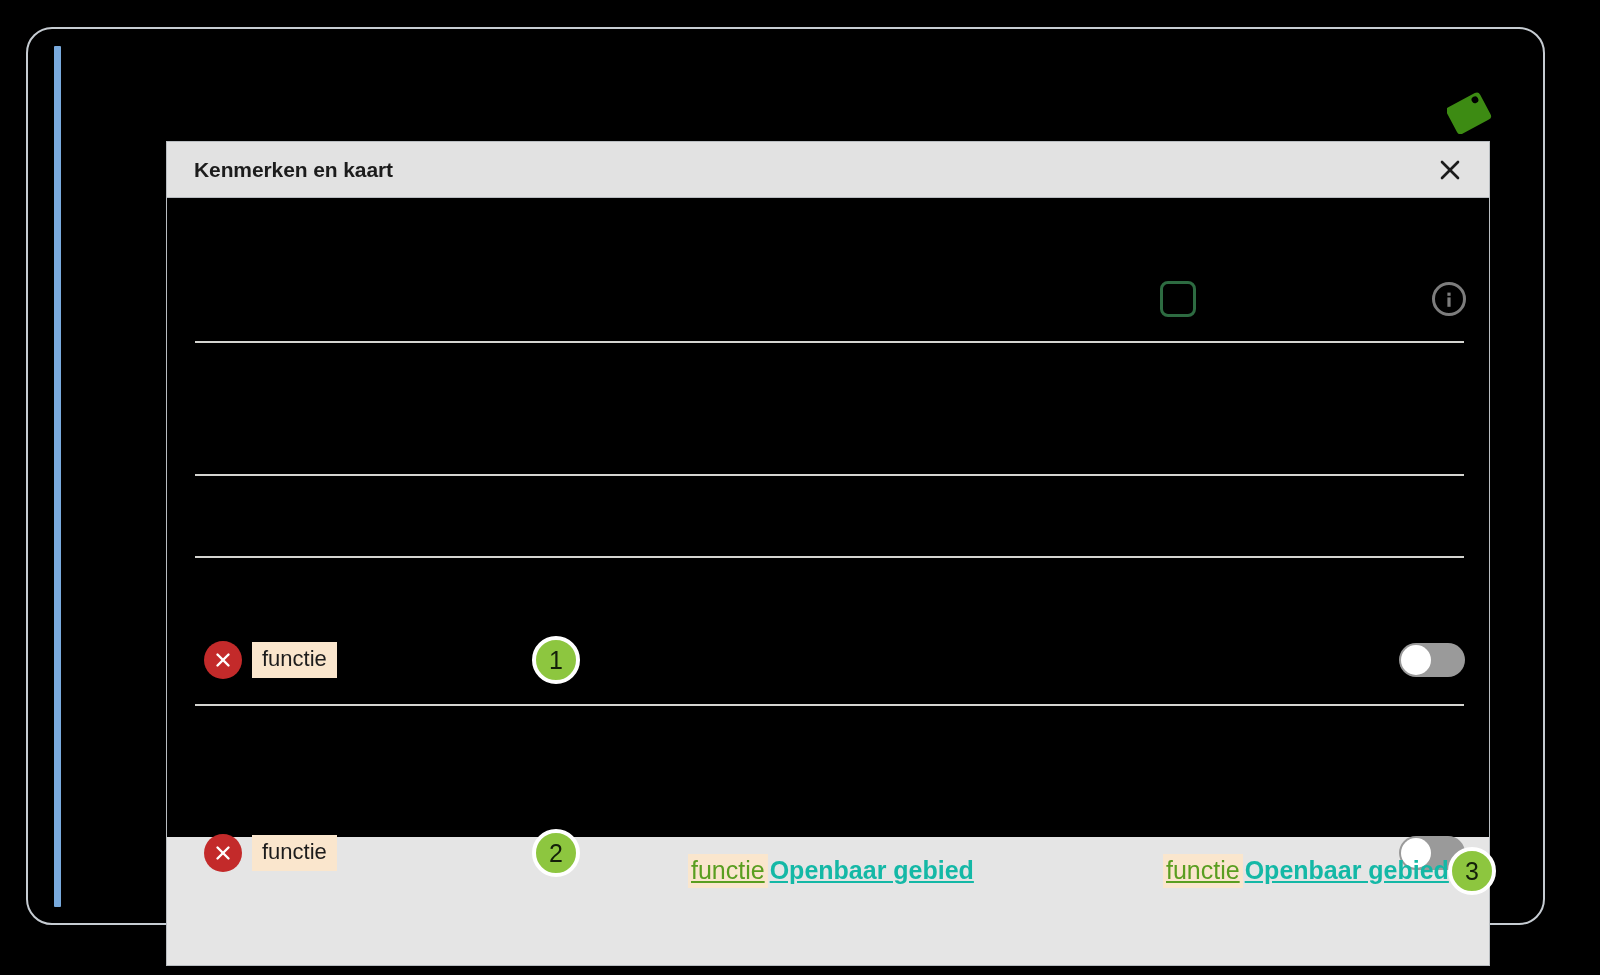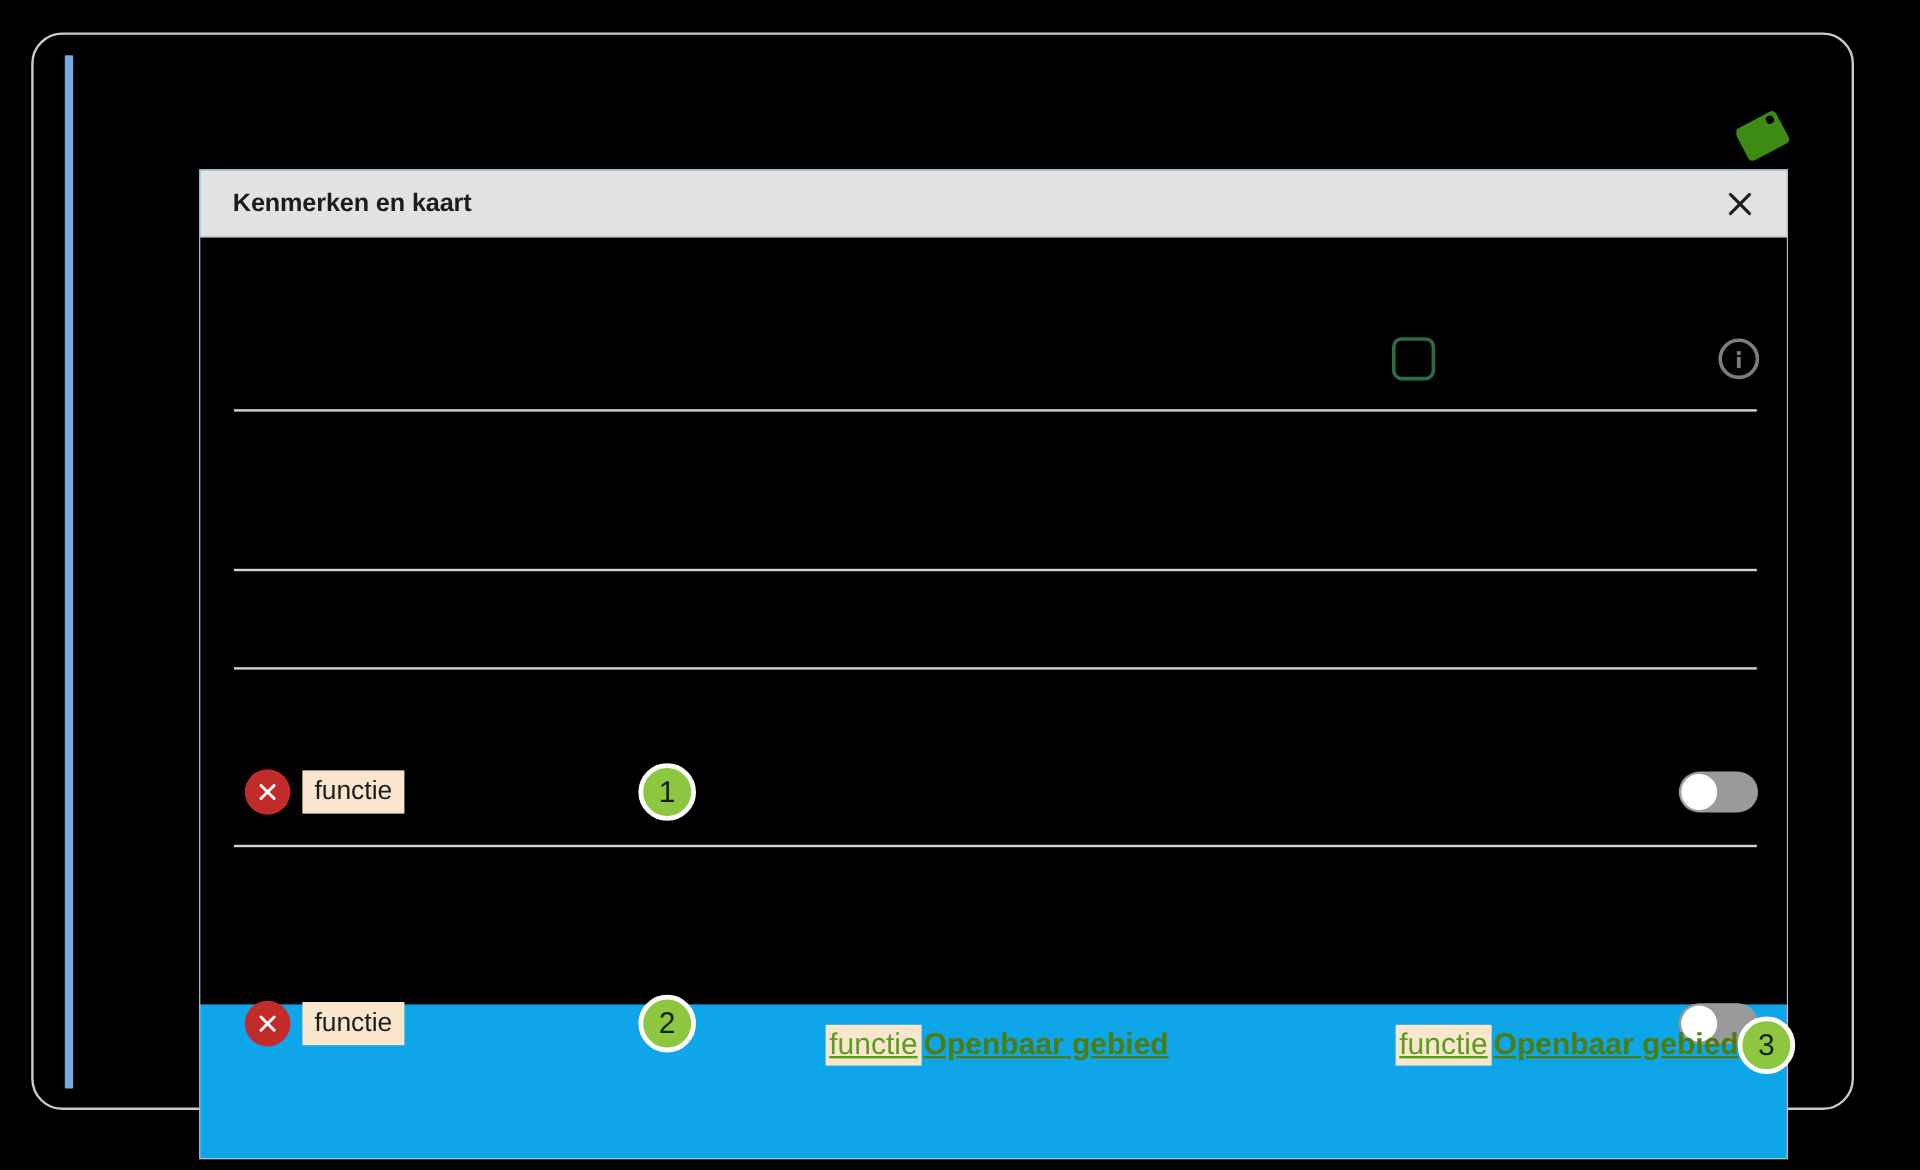--- a/index.html
+++ b/index.html
@@ -50,21 +50,21 @@
 
   
   #dialog {
     position: absolute;
     left: 166px;
     top: 141px;
     width: 1324px;
     height: 825px;
     box-sizing: border-box;
     border: 1px solid #b9bdc1;
-    background: #0ea5e9;
+    background: #e5e5e5;
   }
 
   #dialog-header {
     position: relative;
     height: 56px;
     background: #e2e2e2;
     border-bottom: 1px solid #b9bdc1;
     display: flex;
     align-items: center;
     box-sizing: border-box;
@@ -226,21 +226,21 @@
   #bottom-link-1 { left: 688px; top: 858px; }
   #bottom-link-2 { left: 1163px; top: 858px; }
 
   .bottom-link .lk-functie {
     background: #fae6cd;
     color: #5a9e20;
     text-decoration: underline;
     padding: 2px 3px 4px 3px;
   }
   .bottom-link .lk-label {
-    color: #4d7c0f;
+    color: #14b8a6;
     font-weight: bold;
     text-decoration: underline;
     padding-left: 2px;
   }
 
   #badge-3 {
     position: absolute;
     left: 1448px;
     top: 847px;
   }

